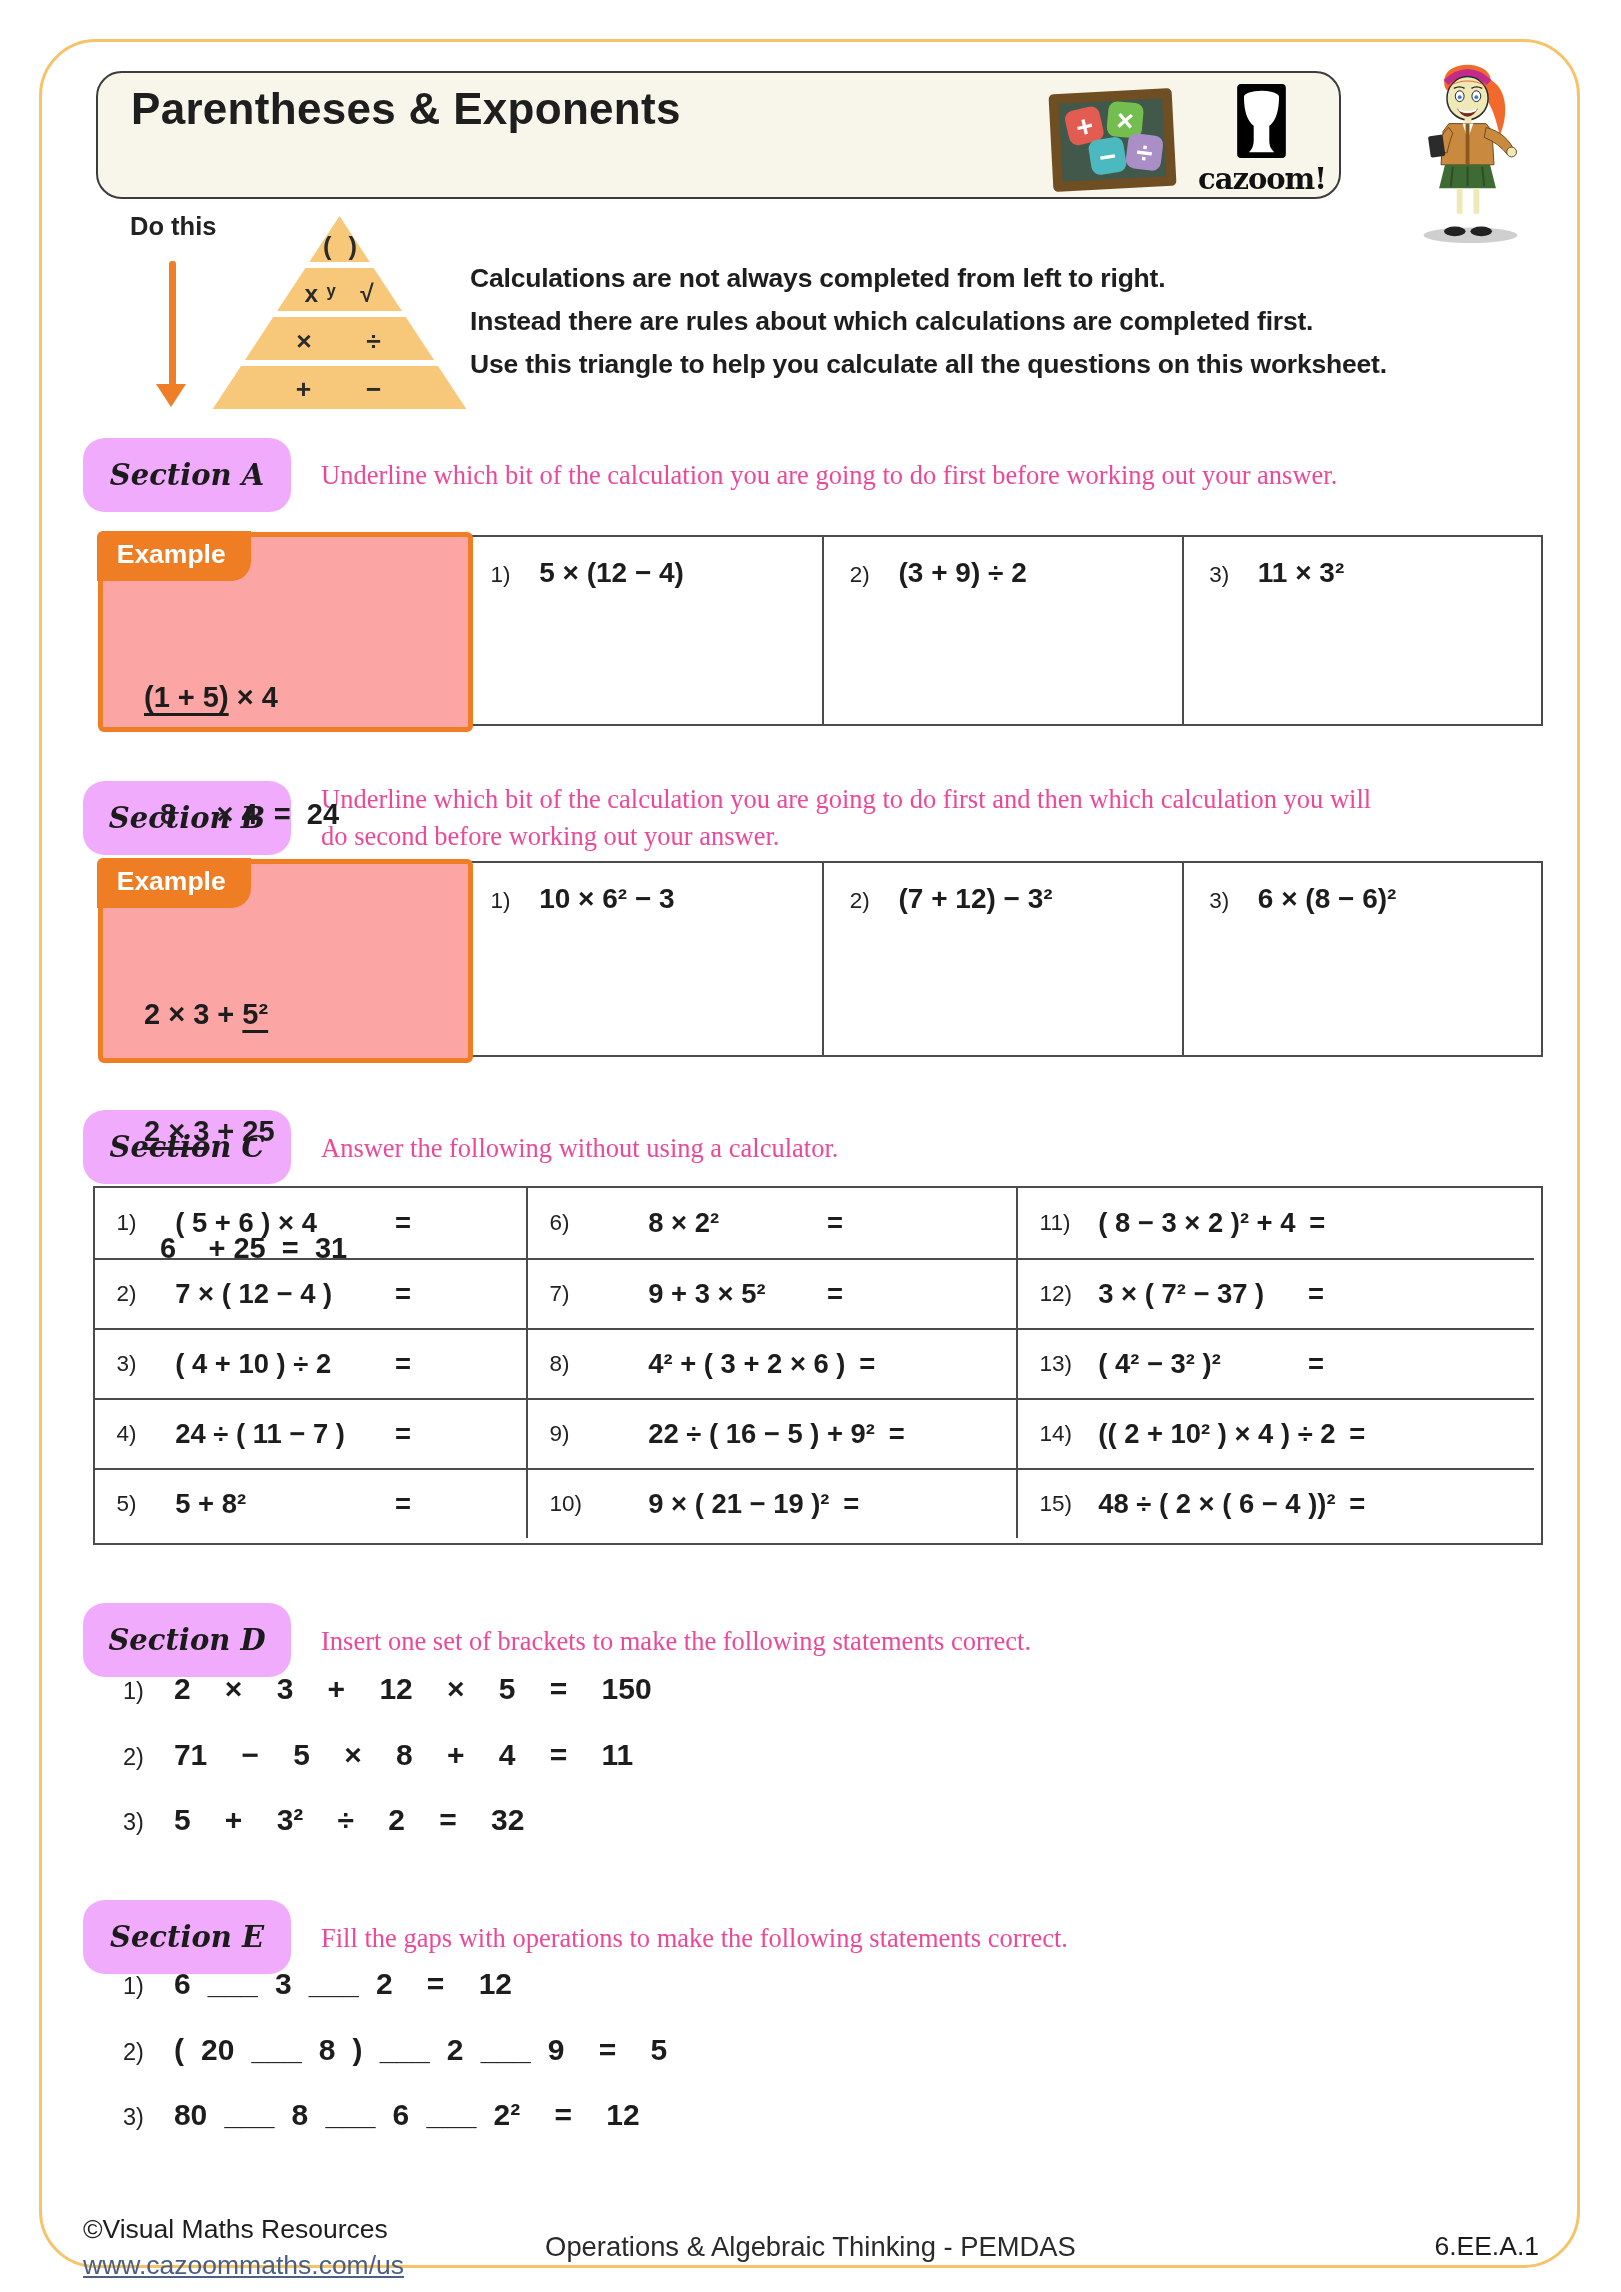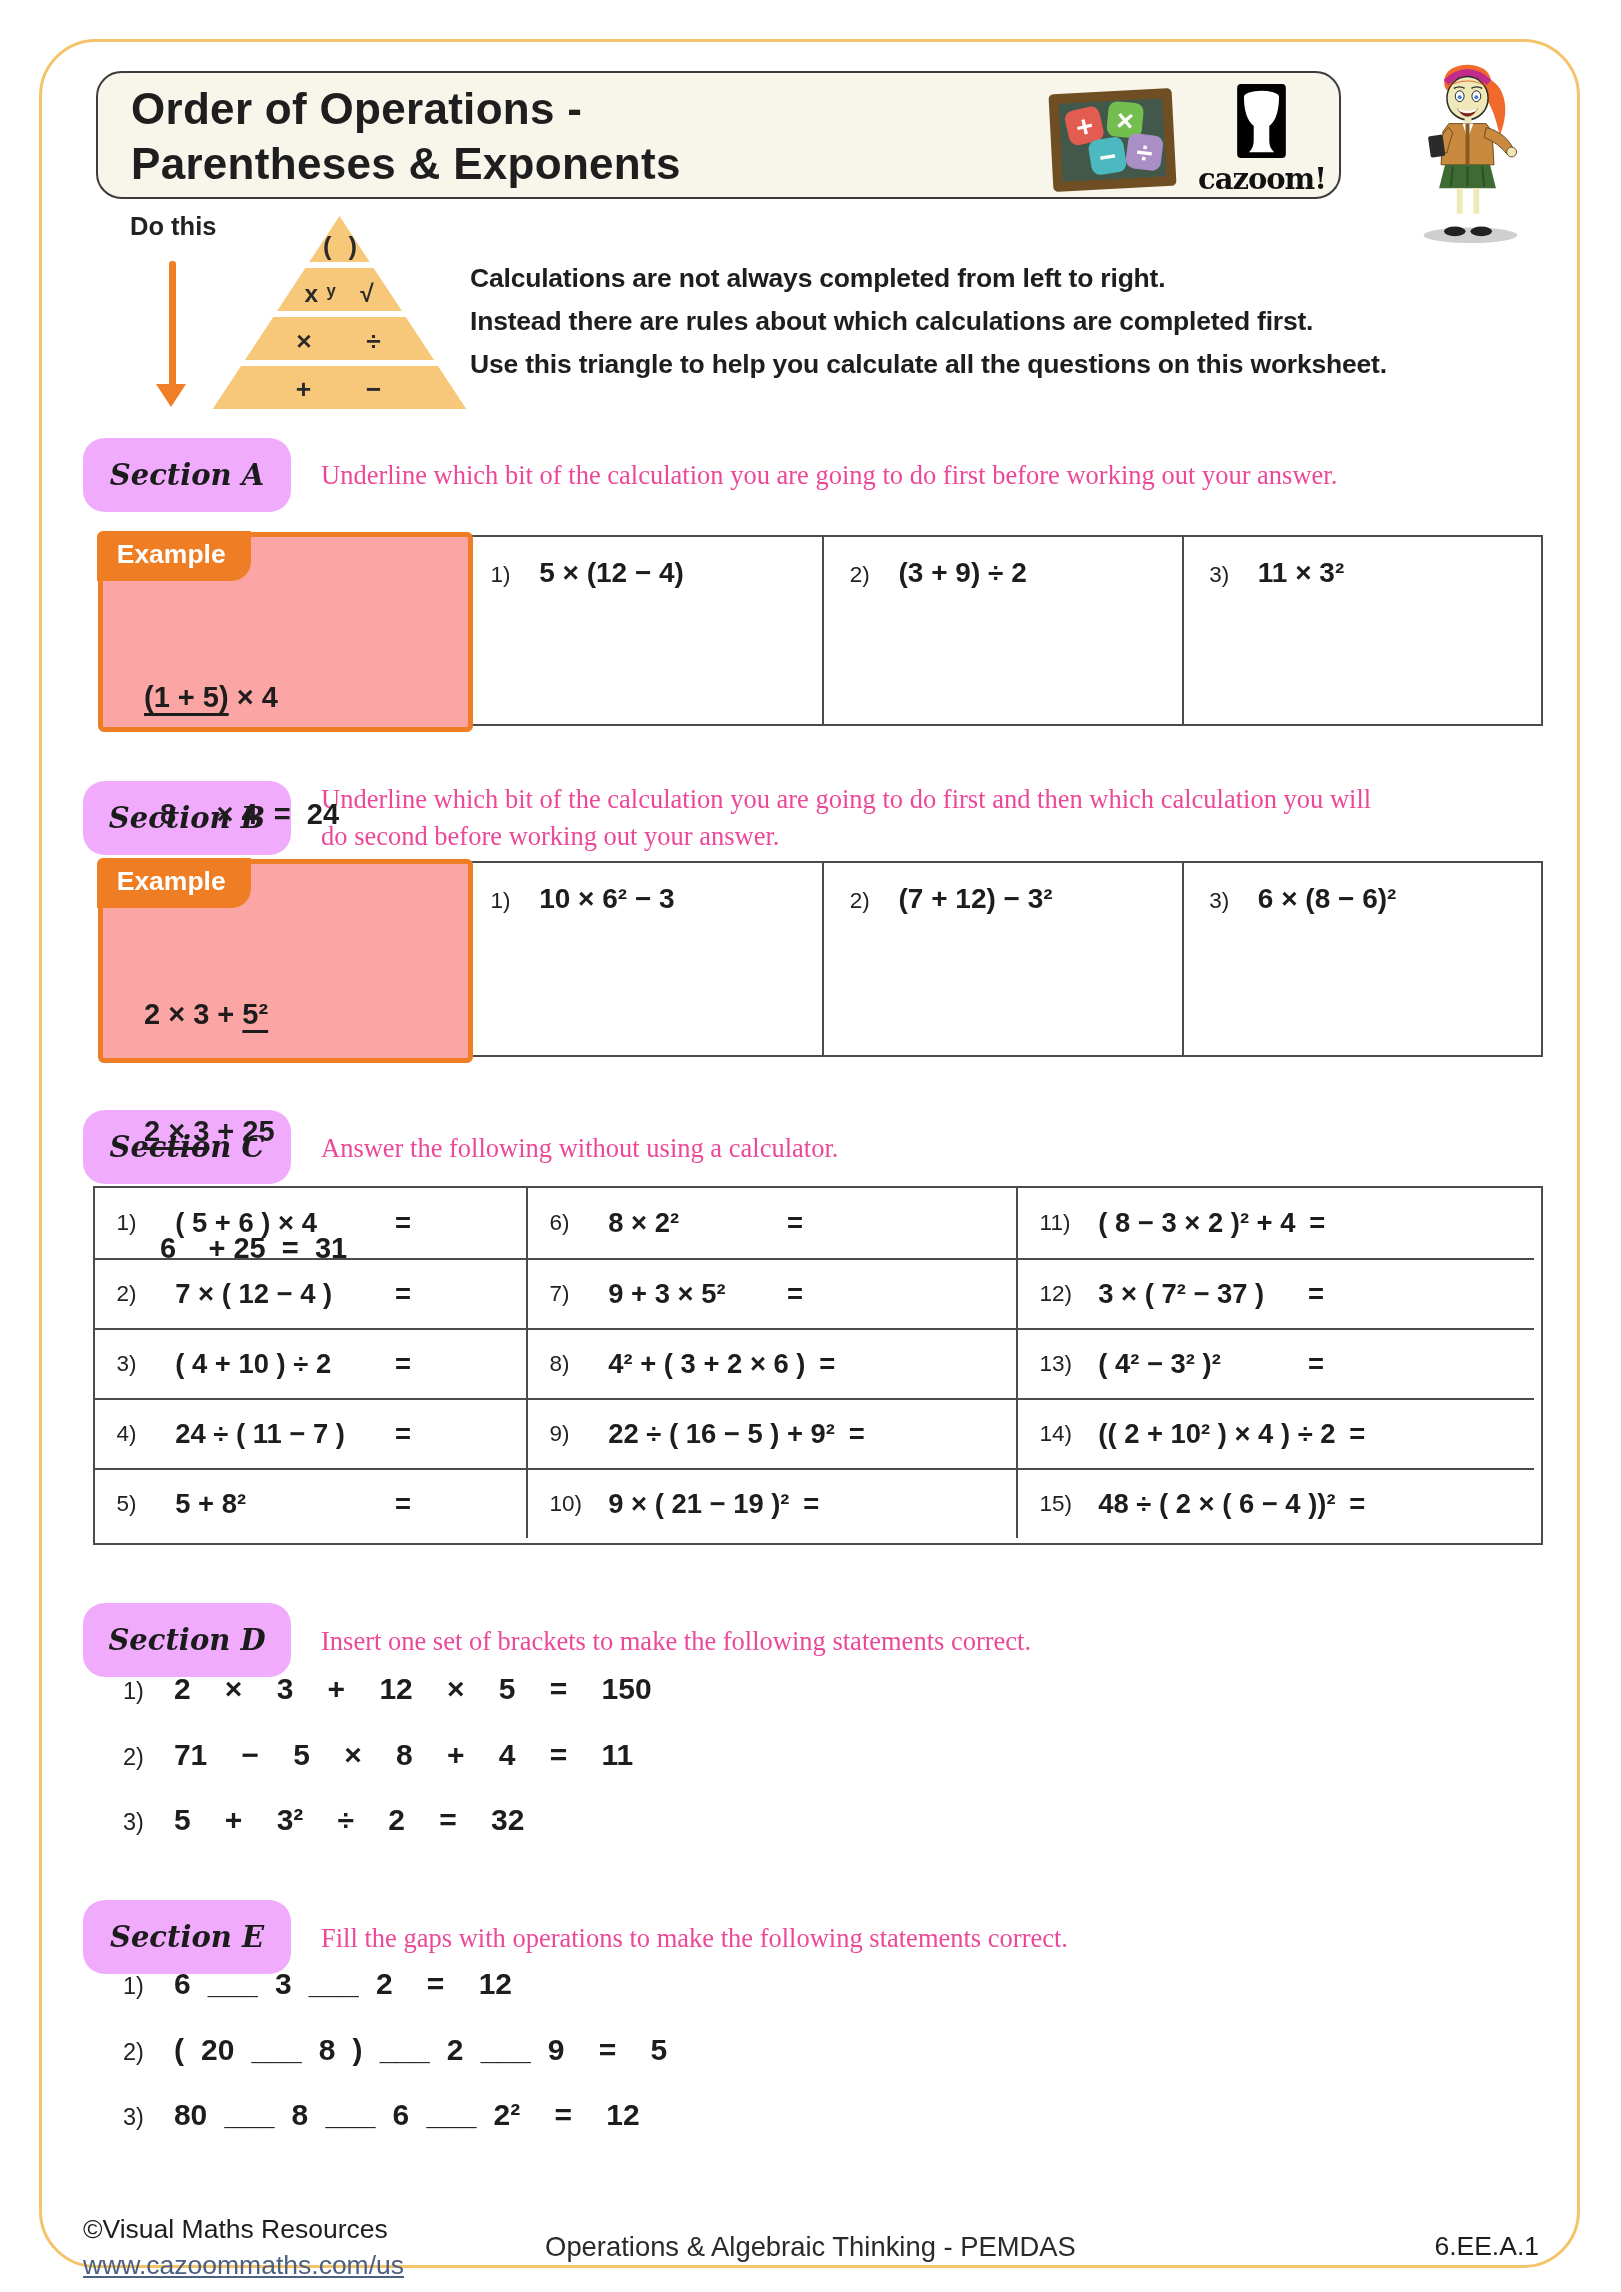--- a/index.html
+++ b/index.html
@@ -68,21 +68,21 @@
 
   
   #tblC{left:93px;top:1186px;width:1446px;height:355px;border:2.9px solid #4B4B4B;background:#fff;
         display:grid;grid-template-columns:431px 490px 518px;grid-template-rows:repeat(5,70px);grid-auto-flow:column;}
   .c-cell{border-left:2px solid #4B4B4B;border-top:2px solid #4B4B4B;display:flex;align-items:center;padding-left:21.6px;gap:13.7px;}
   .c-cell.col0{border-left:none;}
   .c-cell.row0{border-top:none;}
   .c-cell .q-num{min-width:45px;}
   .q-expr{font-size:27.4px;font-weight:bold;}
   .q-expr.w0{min-width:206px;}
-  .q-expr.w1{min-width:165px;}
+  .q-expr.w1{min-width:165px;margin-left:40px;}
   .q-expr.w2{min-width:196px;}
   .q-eq{font-size:27.4px;font-weight:bold;}
 
   
   #d-items{left:123px;top:1672px;}
   #e-items{left:123px;top:1967px;}
   .de-item{display:flex;align-items:baseline;gap:23.5px;margin-bottom:25.5px;height:40px;}
   .de-num{font-size:23.5px;color:#222;min-width:27.4px;}
   .de-expr{font-size:30px;font-weight:bold;word-spacing:8.8px;white-space:pre;}
 
@@ -92,21 +92,20 @@
   #footer-center{left:0;right:0;top:2231px;text-align:center;font-size:27.4px;color:#2a2a2a;}
   #footer-right{left:1353px;top:2231px;width:186px;text-align:right;font-size:26.5px;color:#1d1d1d;}
 </style>
 </head>
 <body>
 
 <div class="abs" id="frame"></div>
 
 <div class="abs" id="title-box">
   <div id="title-text">
-    <div>Order of Operations -</div>
     <div>Parentheses &amp; Exponents</div>
   </div>
 </div>
 
 <svg class="abs" id="board" width="131" height="112" viewBox="0 0 134 114">
   <g transform="rotate(-3 67 57)">
     <rect x="4" y="7" width="126" height="100" rx="5" fill="#6F4E24"></rect>
     <rect x="14" y="17" width="106" height="80" fill="#41584A"></rect>
     <g transform="rotate(-10 39 41)">
         <rect x="21" y="23" width="36" height="36" rx="9" fill="#E25C52"></rect>

